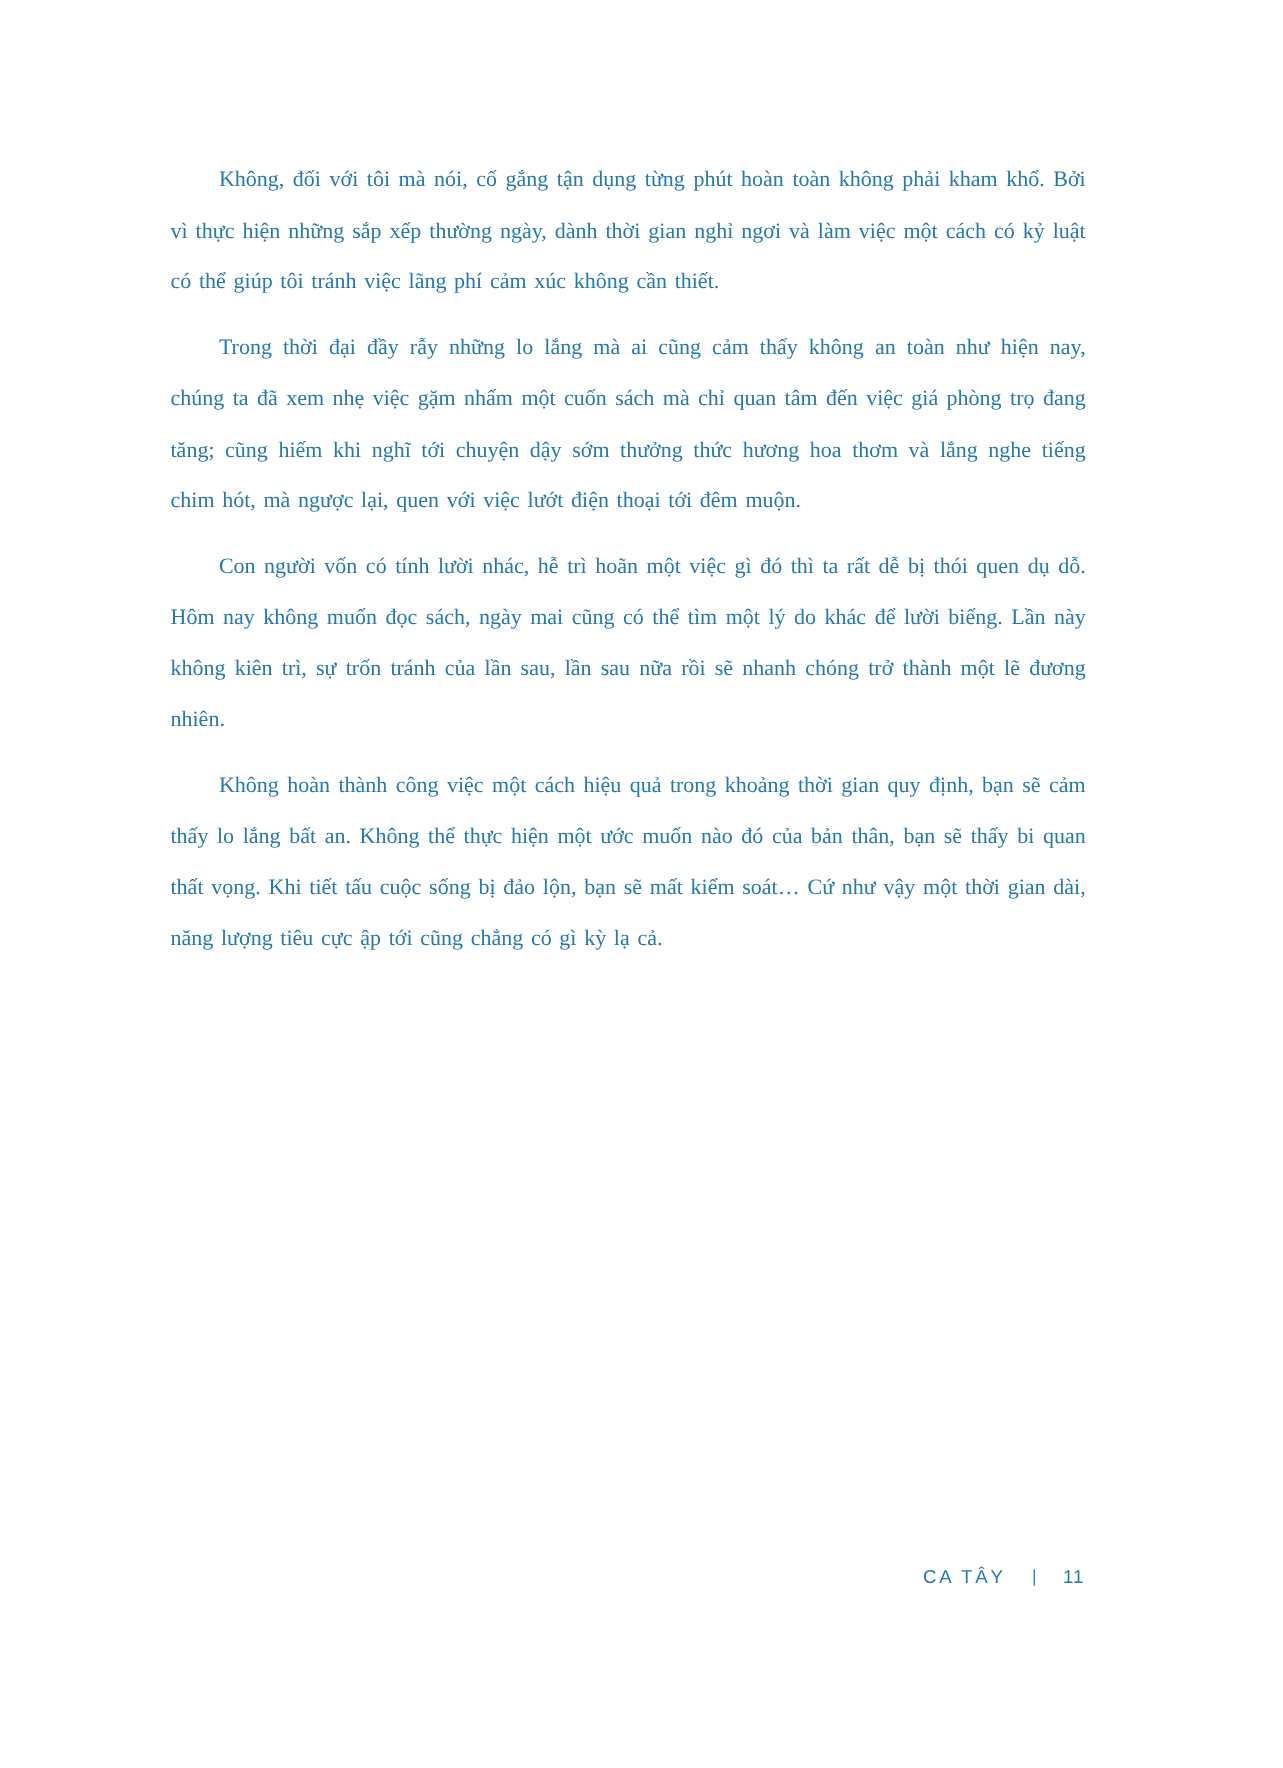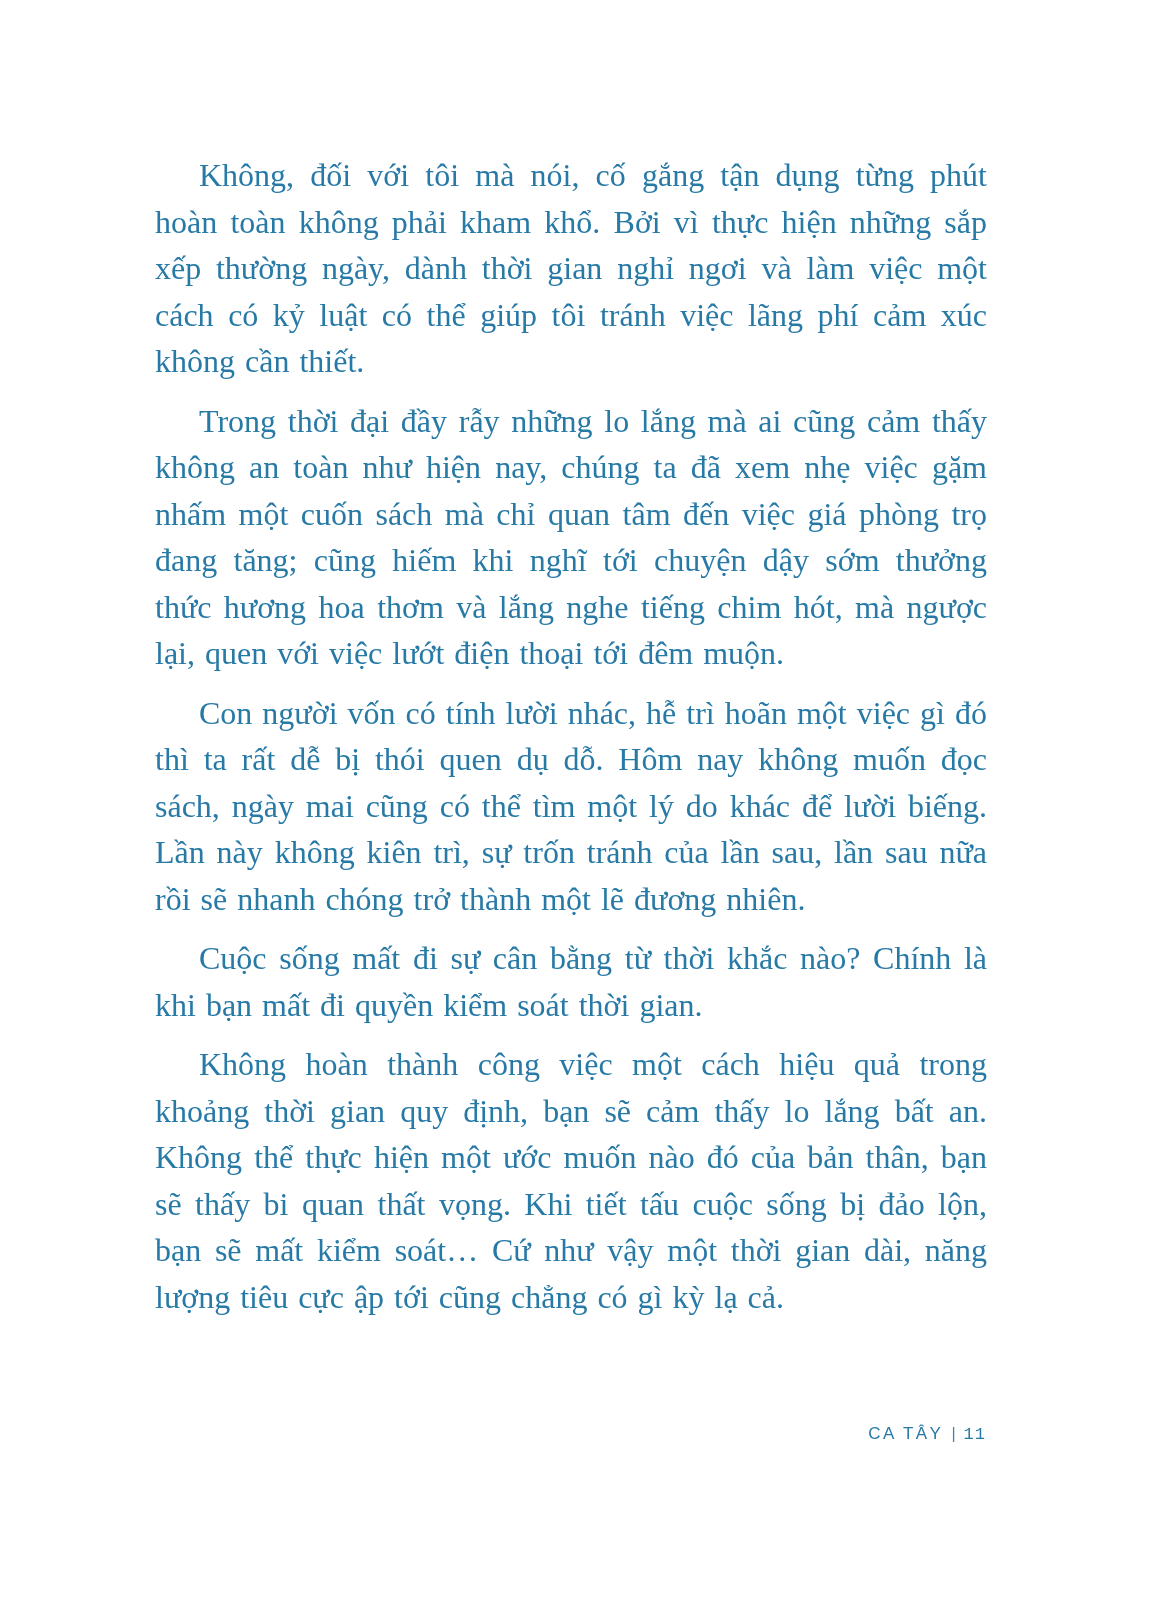--- a/index.html
+++ b/index.html
@@ -19,63 +19,60 @@
     background: var(--paper);
     overflow: hidden;
     font-family: "Liberation Serif", "DejaVu Serif", serif;
   }
   .text-block {
     position: absolute;
     left: 155px;
     top: 140px;
     width: 832px;
     color: var(--ink);
-    font-size: 32px;
+    font-size: 20px;
     line-height: 46.5px;
     text-align: justify;
     word-spacing: 2px;
-    margin-top: 12px;
   }
   .text-block p {
     margin: 0 0 13px 0;
     text-indent: 44px;
   }
   .text-block p:last-child { margin-bottom: 0; }
   .page-footer {
     position: absolute;
     top: 1424px;
     right: 180px;
     display: inline-flex;
     align-items: center;
-    gap: 8px;
+    gap: 24px;
     color: var(--ink);
     font-family: "Liberation Sans", "DejaVu Sans", sans-serif;
     font-size: 17px;
     letter-spacing: 2.5px;
   }
   .page-footer .sep {
     letter-spacing: 0;
     font-size: 16px;
     opacity: 0.9;
   }
   .page-footer .num {
     letter-spacing: 1px;
-    font-family: Liberation Mono, monospace;
   }
 </style>
 </head>
 <body>
 
 <div class="page">
 
   <div class="text-block">
     <p>Không, đối với tôi mà nói, cố gắng tận dụng từng phút hoàn toàn không phải kham khổ. Bởi vì thực hiện những sắp xếp thường ngày, dành thời gian nghỉ ngơi và làm việc một cách có kỷ luật có thể giúp tôi tránh việc lãng phí cảm xúc không cần thiết.</p>
     <p>Trong thời đại đầy rẫy những lo lắng mà ai cũng cảm thấy không an toàn như hiện nay, chúng ta đã xem nhẹ việc gặm nhấm một cuốn sách mà chỉ quan tâm đến việc giá phòng trọ đang tăng; cũng hiếm khi nghĩ tới chuyện dậy sớm thưởng thức hương hoa thơm và lắng nghe tiếng chim hót, mà ngược lại, quen với việc lướt điện thoại tới đêm muộn.</p>
     <p>Con người vốn có tính lười nhác, hễ trì hoãn một việc gì đó thì ta rất dễ bị thói quen dụ dỗ. Hôm nay không muốn đọc sách, ngày mai cũng có thể tìm một lý do khác để lười biếng. Lần này không kiên trì, sự trốn tránh của lần sau, lần sau nữa rồi sẽ nhanh chóng trở thành một lẽ đương nhiên.</p>
-    <p>Cuộc sống mất đi sự cân bằng từ thời khắc nào? Chính là khi bạn mất đi quyền kiểm soát thời gian.</p>
     <p>Không hoàn thành công việc một cách hiệu quả trong khoảng thời gian quy định, bạn sẽ cảm thấy lo lắng bất an. Không thể thực hiện một ước muốn nào đó của bản thân, bạn sẽ thấy bi quan thất vọng. Khi tiết tấu cuộc sống bị đảo lộn, bạn sẽ mất kiểm soát… Cứ như vậy một thời gian dài, năng lượng tiêu cực ập tới cũng chẳng có gì kỳ lạ cả.</p>
   </div>
 
   <div class="page-footer">
     <span class="title">CA TÂY</span>
     <span class="sep">|</span>
     <span class="num">11</span>
   </div>
 
 </div>

